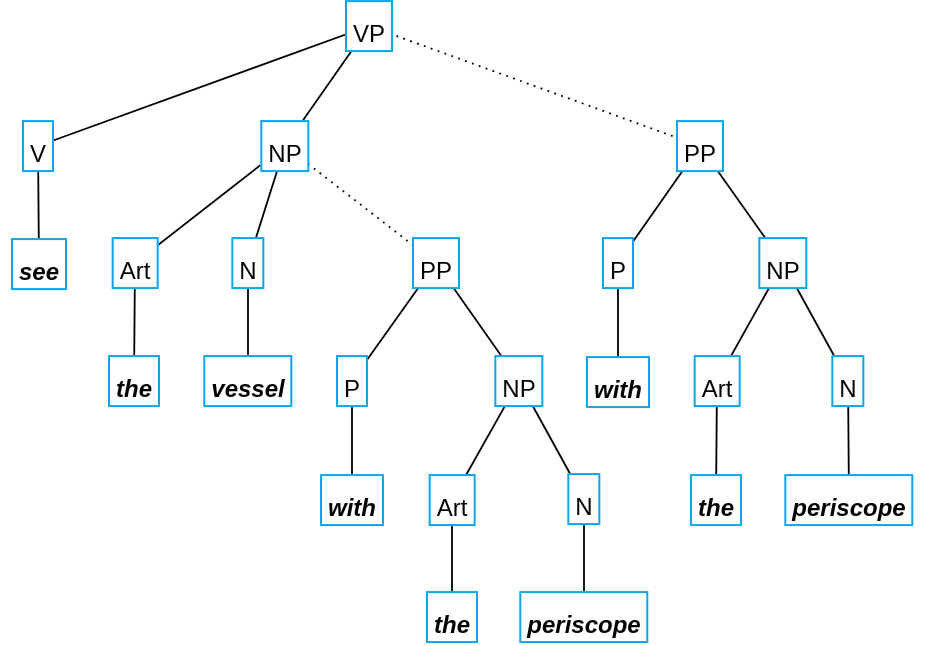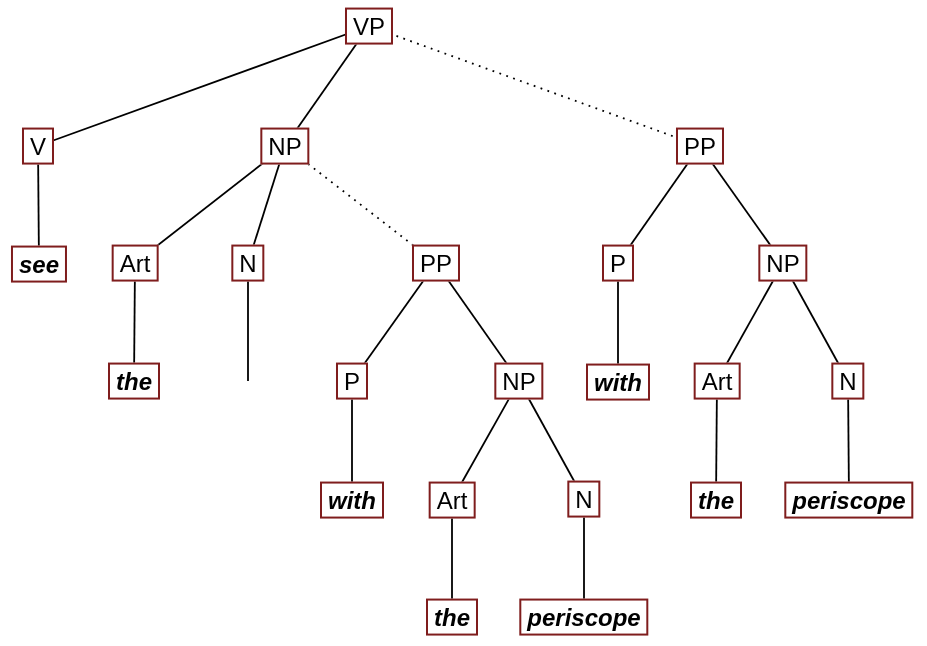--- a/index.html
+++ b/index.html
@@ -26,25 +26,25 @@
     position: absolute;
     left: 0;
     top: 0;
     width: 927px;
     height: 646px;
   }
   .node {
     position: absolute;
     transform: translate(-50%, -50%);
     background: #ffffff;
-    border: 2px solid #7f1d1d;
+    border: 2px solid #0ea5e9;
     color: #000000;
     font-size: 24px;
     line-height: 1.12;
-    padding: 4px 6px 2px 6px;
+    padding: 19px 6px 2px 6px;
     white-space: nowrap;
     text-align: center;
     box-sizing: border-box;
   }
   .node.word {
     font-style: italic;
     font-weight: bold;
   }
 </style>
 </head>
@@ -81,20 +81,21 @@
       <div class="node category" style="left: 38px; top: 146px;">V</div>
       <div class="node category" style="left: 285px; top: 146px;">NP</div>
       <div class="node category" style="left: 700px; top: 146px;">PP</div>
       <div class="node word" style="left: 39px; top: 264px;">see</div>
       <div class="node category" style="left: 135px; top: 263px;">Art</div>
       <div class="node category" style="left: 248px; top: 263px;">N</div>
       <div class="node category" style="left: 436px; top: 263px;">PP</div>
       <div class="node category" style="left: 618px; top: 263px;">P</div>
       <div class="node category" style="left: 783px; top: 263px;">NP</div>
       <div class="node word" style="left: 134px; top: 381px;">the</div>
+      <div class="node word" style="left: 248px; top: 381px;">vessel</div>
       <div class="node category" style="left: 352px; top: 381px;">P</div>
       <div class="node category" style="left: 519px; top: 381px;">NP</div>
       <div class="node word" style="left: 618px; top: 382px;">with</div>
       <div class="node category" style="left: 717px; top: 381px;">Art</div>
       <div class="node category" style="left: 848px; top: 381px;">N</div>
       <div class="node word" style="left: 352px; top: 500px;">with</div>
       <div class="node category" style="left: 452px; top: 500px;">Art</div>
       <div class="node category" style="left: 584px; top: 499px;">N</div>
       <div class="node word" style="left: 716px; top: 500px;">the</div>
       <div class="node word" style="left: 849px; top: 500px;">periscope</div>

